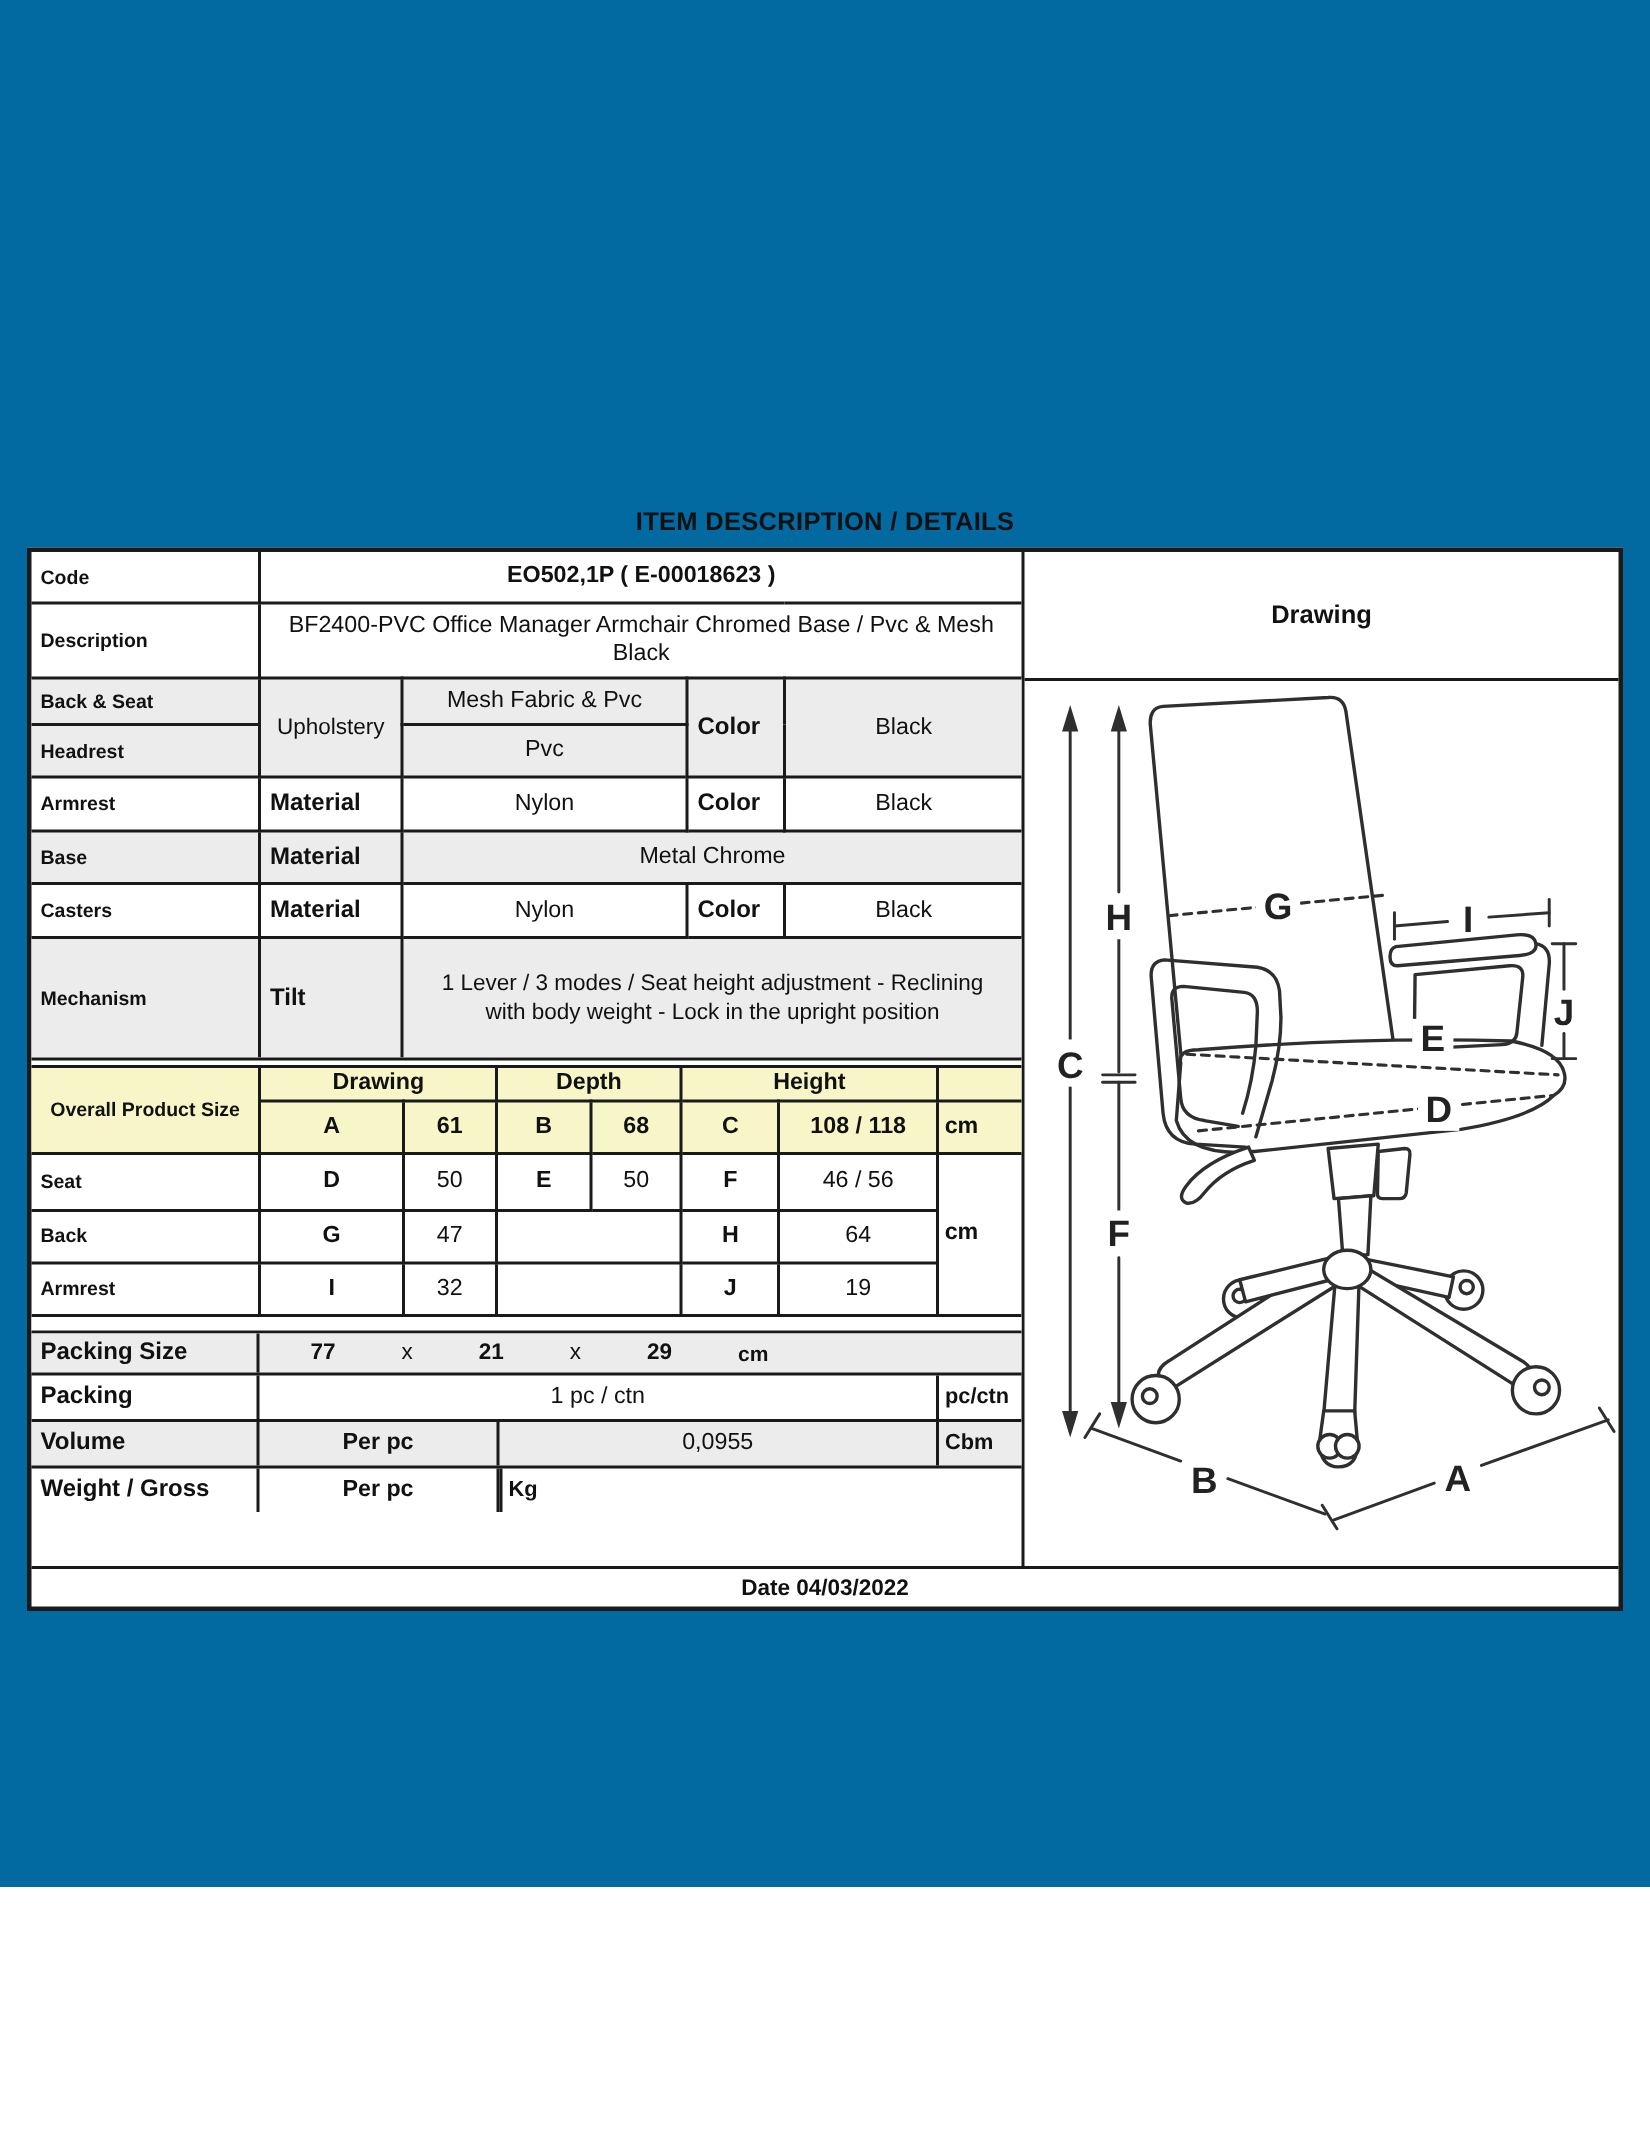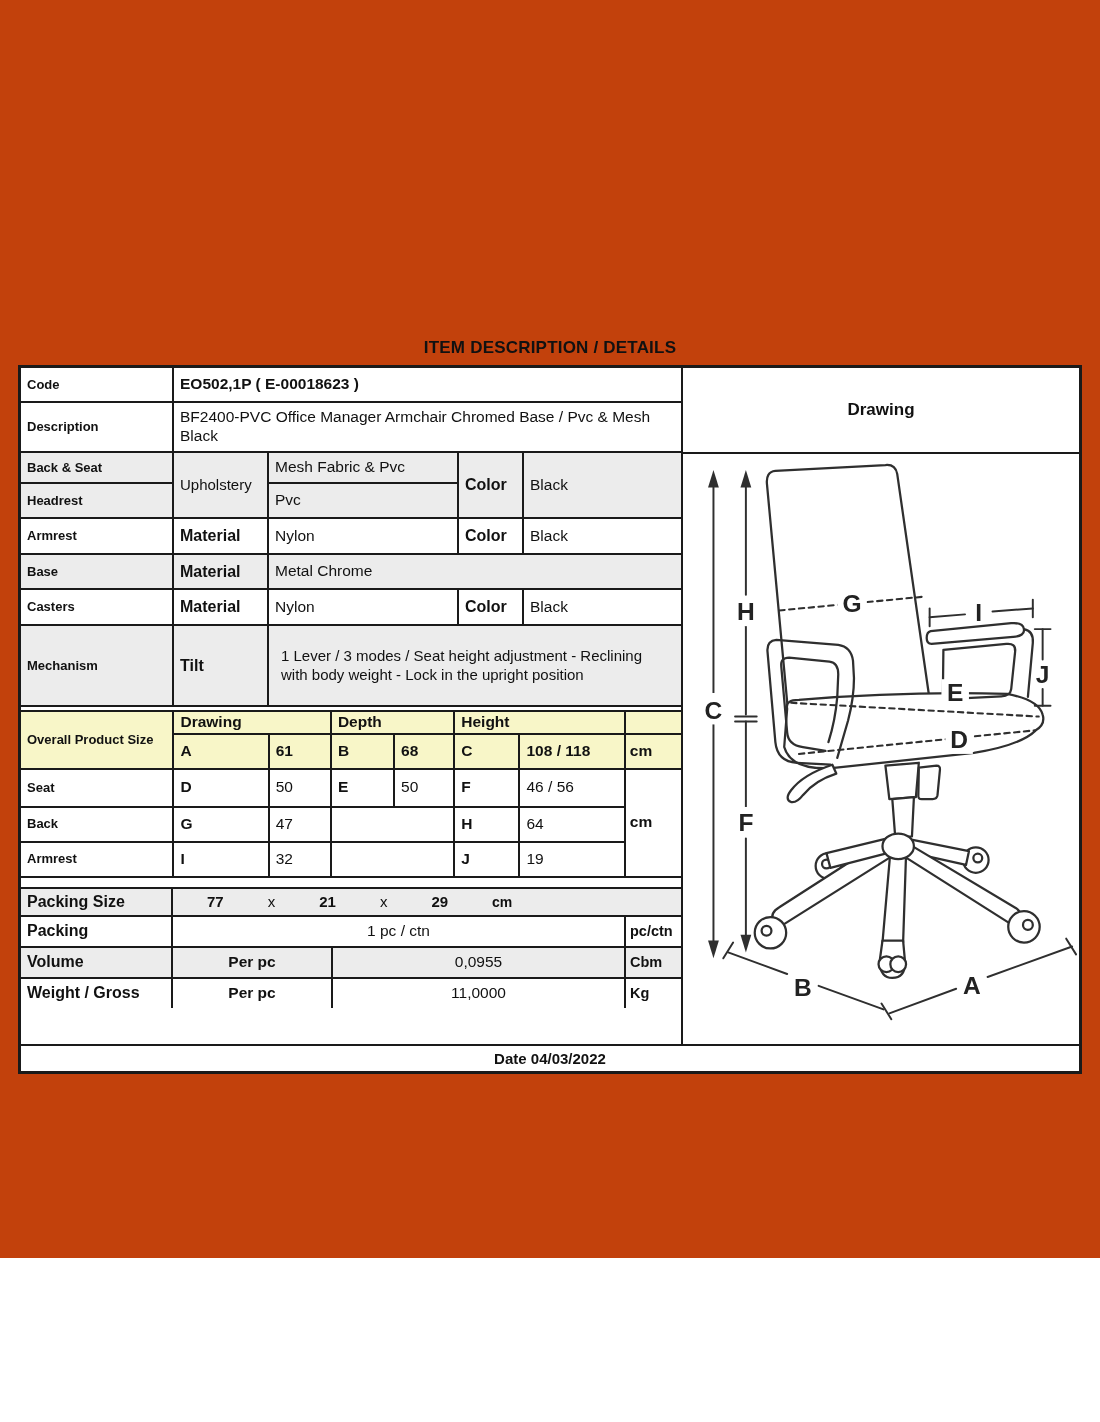--- a/index.html
+++ b/index.html
@@ -4,34 +4,34 @@
 <style>
   :root{
     --border:#1a1a1a;
     --row-gray:#ececec;
     --header-yellow:#f8f6c8;
     --ink:#2f2f2f;
   }
   *{box-sizing:border-box;}
   html,body{margin:0;padding:0;background:#fff;}
   body{width:1100px;height:1422px;font-family:"Liberation Sans",sans-serif;color:#111;}
-  .page{position:relative;width:1100px;height:1258px;background:#c2410c;overflow:hidden;}
+  .page{position:relative;width:1100px;height:1258px;background:#0369a1;overflow:hidden;}
   .title{position:absolute;top:338px;left:18px;width:1064px;text-align:center;
          font-size:17px;font-weight:bold;letter-spacing:.2px;}
   .sheet{position:absolute;top:365px;left:18px;width:1064px;border:3px solid var(--border);background:#fff;}
   .sheet-body{display:flex;align-items:stretch;}
   .left{width:662px;border-right:2px solid var(--border);}
   .right{flex:1;display:flex;flex-direction:column;}
 
   table{border-collapse:collapse;border-style:hidden;width:100%;table-layout:fixed;}
   td{border:2px solid var(--border);padding:1px 6px;font-size:15.5px;vertical-align:middle;line-height:1.22;}
   td.lbl{font-weight:bold;font-size:13px;text-align:left;}
   td.sub{text-align:left;font-size:15px;}
   td.subb{text-align:left;font-weight:bold;font-size:16px;}
-  td.ctr{}
+  td.ctr{text-align:center;}
   td.b{font-weight:bold;}
   td.unitcell{text-align:left;font-weight:bold;padding-left:4px;}
   tr.gray td{background:var(--row-gray);}
   tr.yellow td{background:var(--header-yellow);}
 
   .gap{background:#fff;}
   .gap.g1{height:7px;border-top:2px solid var(--border);border-bottom:2px solid var(--border);}
   .gap.g2{height:13px;border-top:2px solid var(--border);border-bottom:2px solid var(--border);}
 
   .pack{display:flex;flex-direction:column;justify-content:center;}
@@ -206,21 +206,20 @@
           </div>
           <div class="prow gray h29">
             <div class="plbl">Volume</div>
             <div class="pper">Per pc</div>
             <div class="pmid">0,0955</div>
             <div class="punit">Cbm</div>
           </div>
           <div class="prow h29">
             <div class="plbl">Weight / Gross</div>
             <div class="pper">Per pc</div>
-            <div class="pmid">11,0000</div>
             <div class="punit">Kg</div>
           </div>
         </div>
       </div>
 
       <div class="right">
         <div class="dhead">
           <span>Drawing</span>
         </div>
         <div class="darea">

